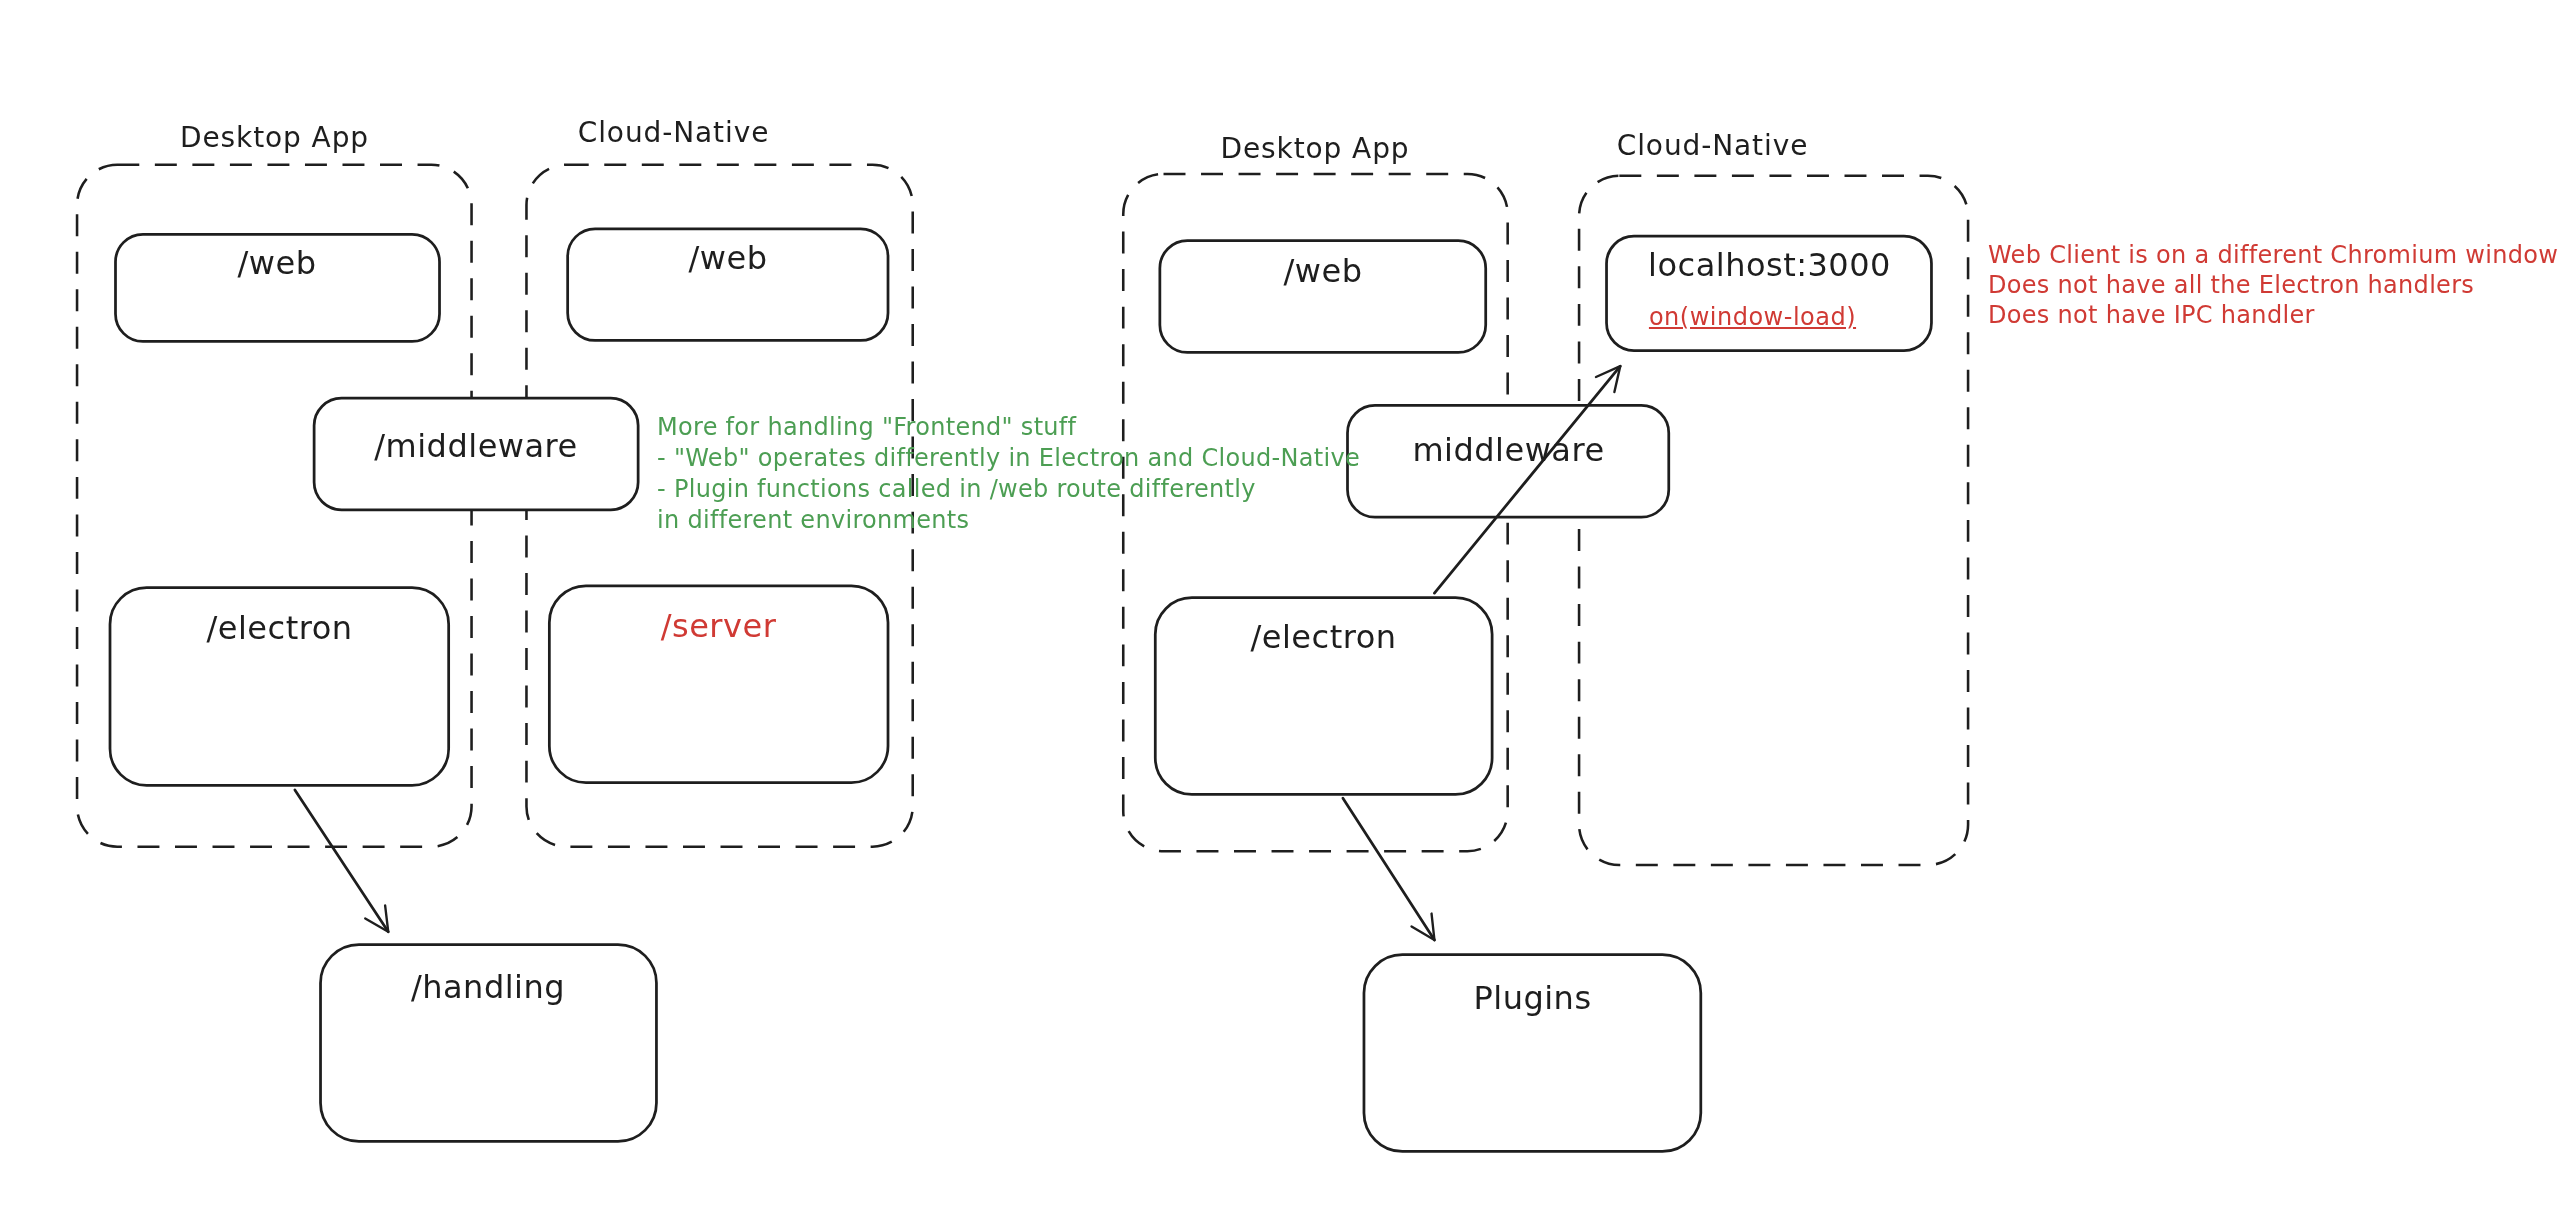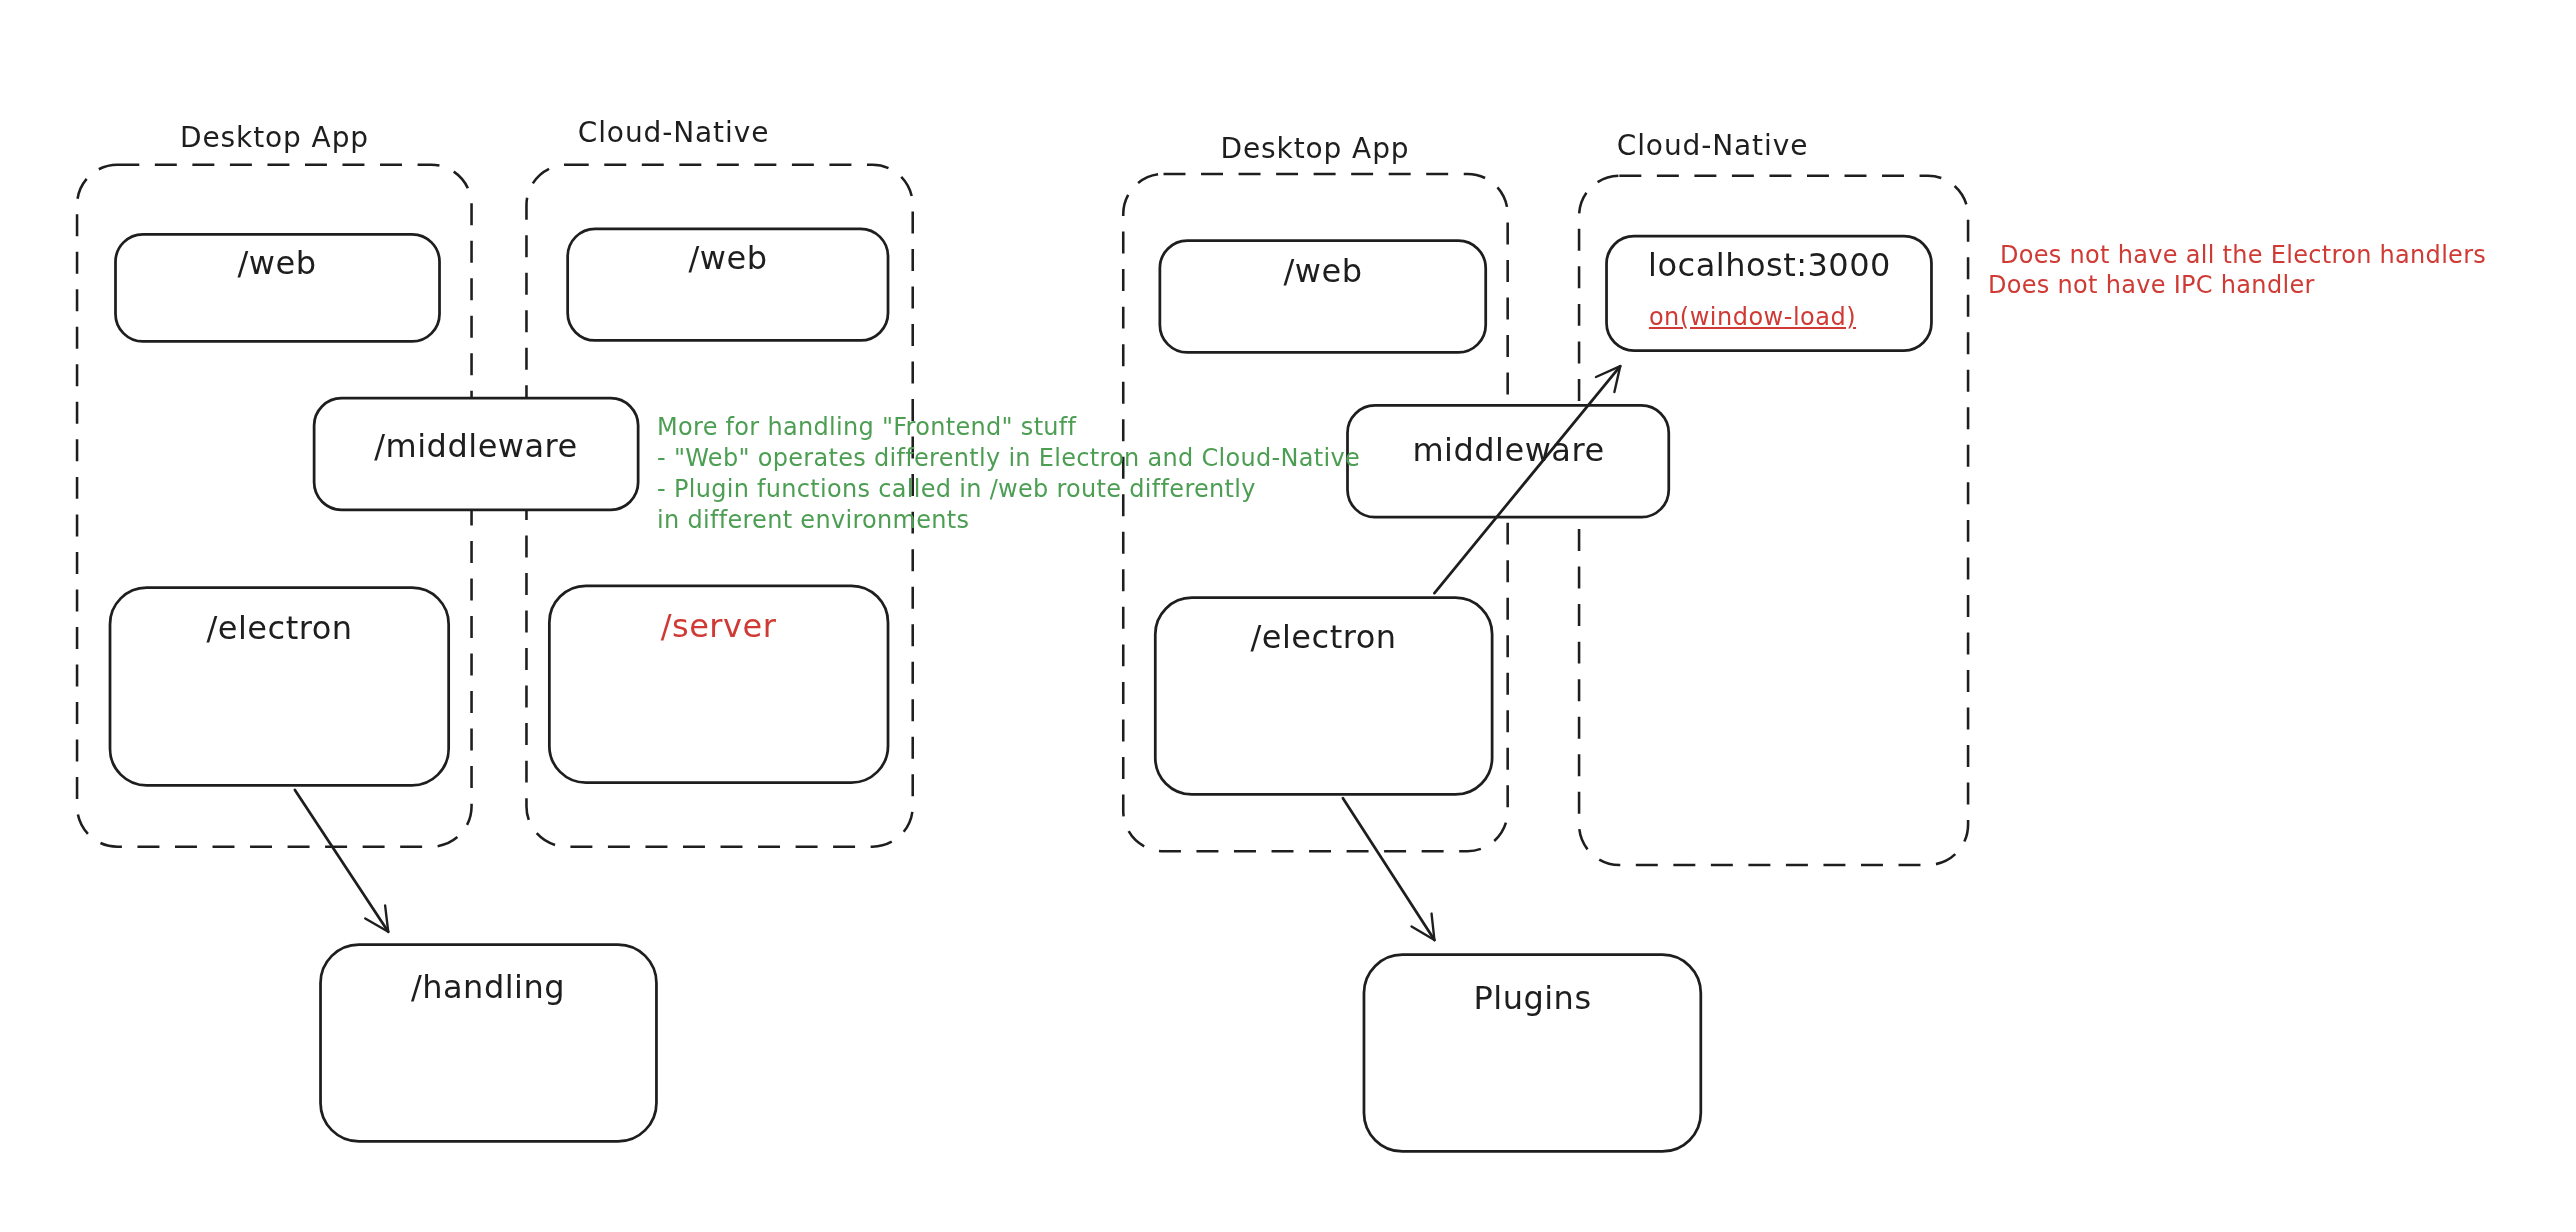--- a/index.html
+++ b/index.html
@@ -113,18 +113,19 @@
   <div class="lbl group-title" style="left:1575px; width:275px; top:130px;">Cloud-Native</div>
 
   <div class="lbl" style="left:1160px; width:326px; top:253px;">/web</div>
   <div class="lbl" style="left:1607px; width:325px; top:247px;">localhost:3000</div>
   <div class="lbl red-text sub-label" style="left:1607px; width:291px; top:304px;">on(window-load)</div>
   <div class="lbl" style="left:1348px; width:321px; top:432px;">middleware</div>
   <div class="lbl" style="left:1155px; width:337px; top:619px;">/electron</div>
   <div class="lbl" style="left:1364px; width:337px; top:980px;text-align:center;">Plugins</div>
 
   <div class="note red-text" style="left:1988px; top:240px;">
-    <div class="line" style="line-height:30px;margin-left:12px;">Does not have all the Electron handlers</div>
+    <div class="line" style="line-height:30px;">Web Client is on a different Chromium window</div>
+    <div class="line" style="line-height:30px;">Does not have all the Electron handlers</div>
     <div class="line" style="line-height:30px;">Does not have IPC handler</div>
   </div>
 
 </div>
 
 
 </body></html>

